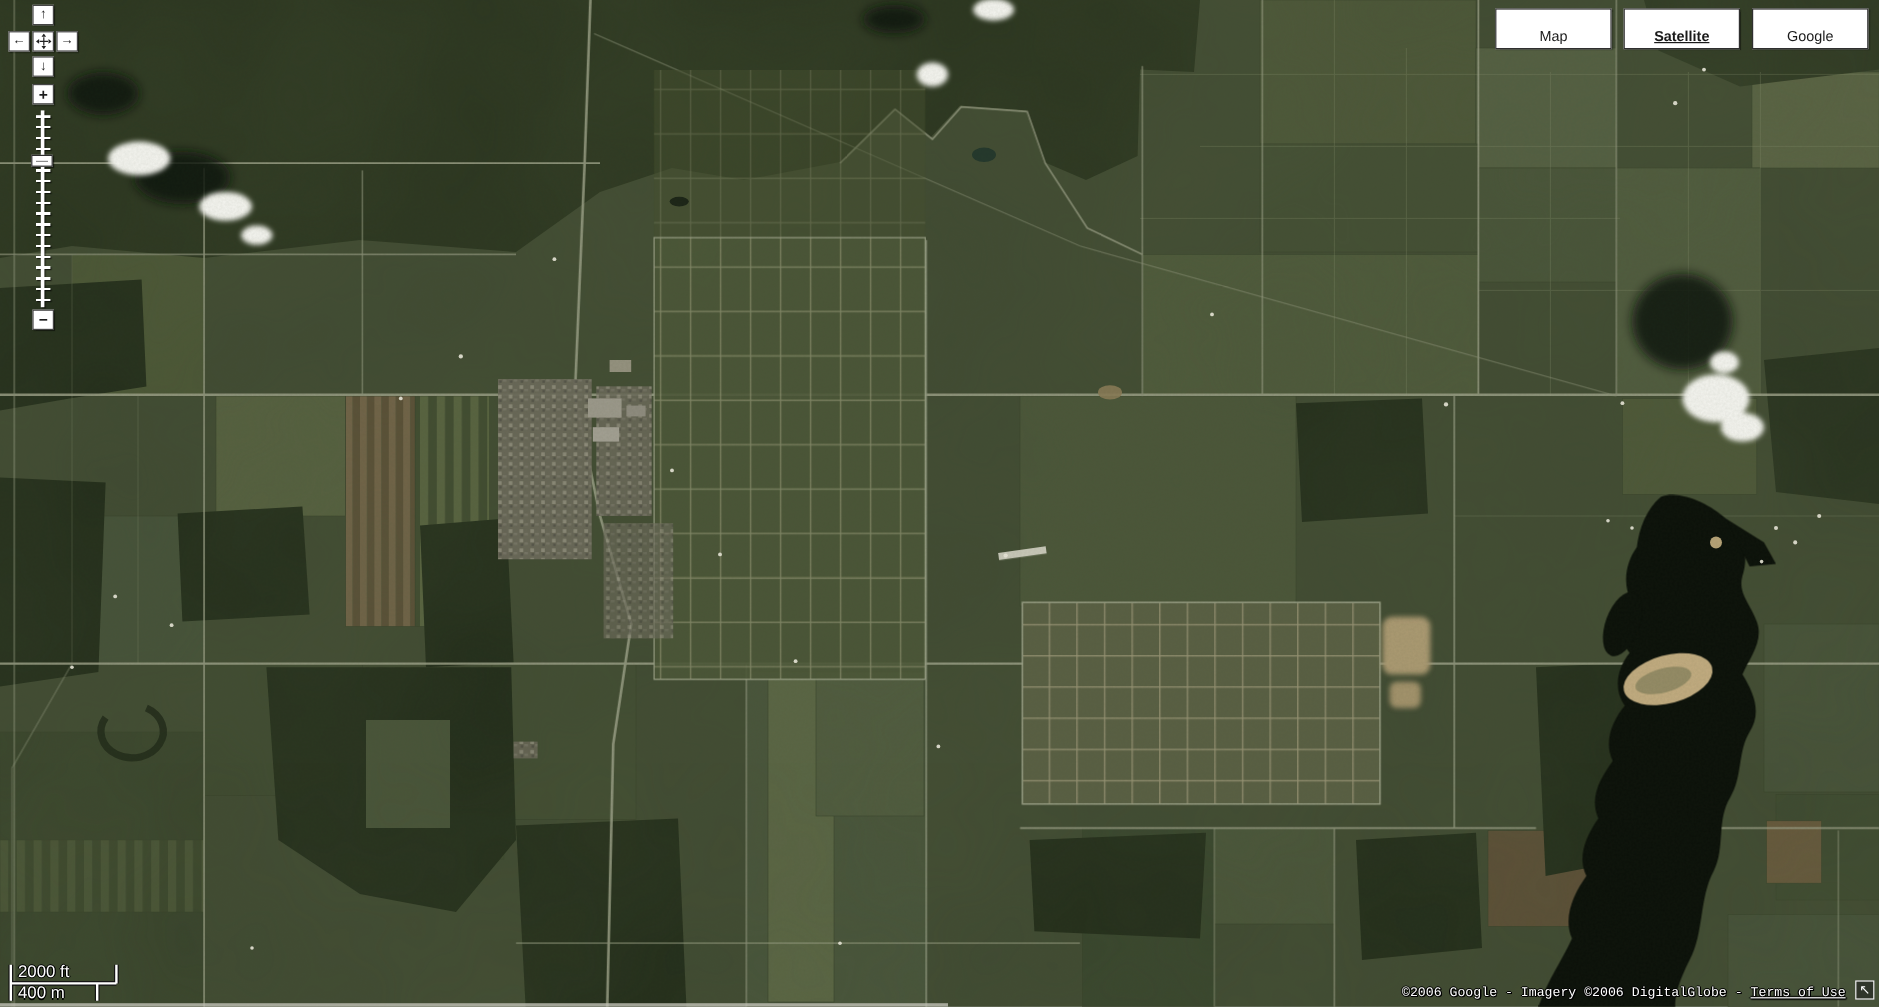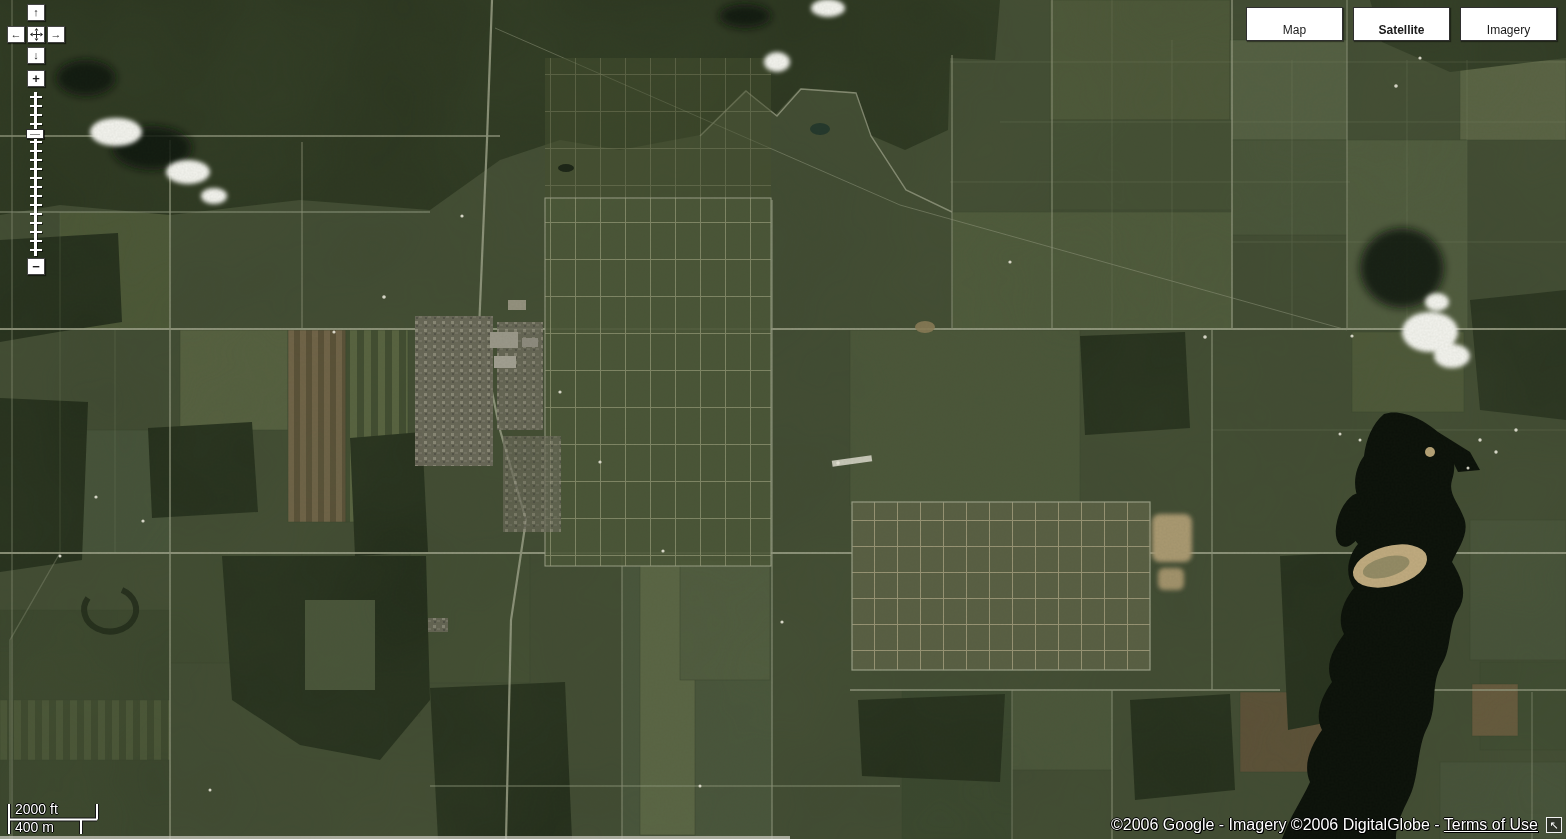--- a/index.html
+++ b/index.html
@@ -41,36 +41,37 @@
   }
 
   
   .maptype{position:absolute;top:7px;right:9px;display:flex;gap:10px;}
   .maptype button{
     width:97px;height:17px;box-sizing:border-box;background:#fff;
     border:1px solid #2f2f2f;box-shadow:1px 1px 1px rgba(0,0,0,.4);
     font-family:"Liberation Sans",sans-serif;font-size:12px;line-height:13px;color:#1a1a1a;
     padding:16px;margin:0;cursor:pointer;text-align:center;
   }
-  .maptype button.selected{font-weight:bold;}
+  .maptype button.selected{font-weight:bold;text-decoration:underline;}
 
   
   .scalebar{position:absolute;left:4px;top:801px;width:116px;height:37px;}
   .scalebar svg{position:absolute;left:0;top:0;}
   .scale-label{
     position:absolute;color:#fff;font-size:14px;line-height:12px;white-space:nowrap;
     text-shadow:-1px 0 0 #000,1px 0 0 #000,0 -1px 0 #000,0 1px 0 #000;
   }
   .scale-ft{left:11px;top:2px;}
   .scale-m{left:11px;top:20px;}
 
   
   .attribution{
-    position:absolute;right:28px;bottom:5px;color:#fff;font-size:16px;white-space:pre;
+    position:absolute;right:28px;bottom:5px;color:#fff;font-size:11px;white-space:pre;
     text-shadow:-1px 0 0 #000,1px 0 0 #000,0 -1px 0 #000,0 1px 0 #000,1px 1px 0 #000;
+    font-family:Liberation Mono, monospace;
   }
   .attribution a{color:#fff;text-decoration:underline;cursor:pointer;}
   .attr-expand{
     position:absolute;right:4px;bottom:6px;width:16px;height:16px;box-sizing:border-box;
     background:rgba(45,48,40,.85);border:1px solid #f2f2f2;color:#fff;
     display:flex;align-items:center;justify-content:center;
     font-size:11px;line-height:1;cursor:pointer;
   }
 </style>
 </head>
@@ -334,21 +335,21 @@
       <div class="slider-handle"></div>
     </div>
     <button class="navbtn btn-zoomout">
       <span>−</span>
     </button>
   </div>
 
   <div class="maptype">
     <button>Map</button>
     <button class="selected">Satellite</button>
-    <button>Imagery</button>
+    <button>Google</button>
   </div>
 
   <div class="scalebar">
     <svg width="116" height="37" viewBox="0 0 116 37">
       <g stroke="#151515" stroke-width="4" fill="none">
         <path d="M5 3 V33 M5 18.5 H93 M93 3 V18.5 M77 18.5 V33"></path>
       </g>
       <g stroke="#ffffff" stroke-width="2" fill="none">
         <path d="M5 3 V33 M5 18.5 H93 M93 3 V18.5 M77 18.5 V33"></path>
       </g>

